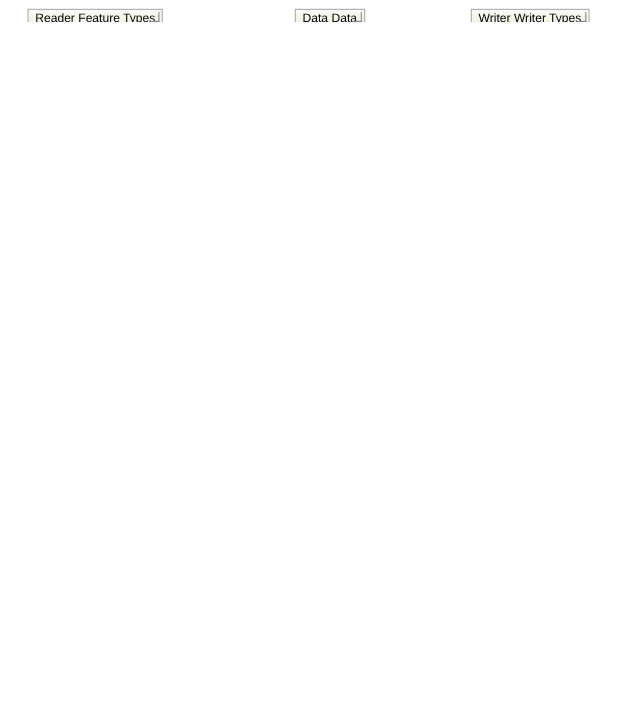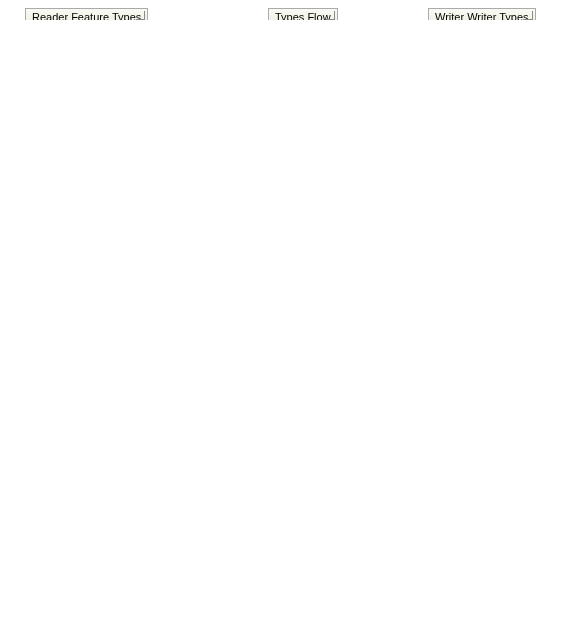--- a/index.html
+++ b/index.html
@@ -21,21 +21,21 @@
 .port.output::after{content:"";position:absolute;right:-9px;top:50%;transform:translateY(-50%);border:4px solid transparent;border-left:7px solid #ffcc00}
 .port.green-out::after{border-left-color:#00aa00}
 .reader::after{content:"";position:absolute;right:-9px;top:50%;transform:translateY(-50%);border:4px solid transparent;border-left:7px solid #00aa00}
 .writer::before{content:"";position:absolute;left:-9px;top:50%;transform:translateY(-50%);border:4px solid transparent;border-left:7px solid #ffcc00}
 svg.conn{position:absolute;pointer-events:none}
 </style>
 </head>
 <body>
 
 <div class="header-label" style="left:25px;top:8px">Reader Feature Types</div>
-<div class="header-label" style="left:268px;top:8px">Types Flow</div>
+<div class="header-label" style="left:268px;top:8px">Data Data</div>
 <div class="header-label" style="left:428px;top:8px">Writer Writer Types</div>
 
 <div class="reader" style="left:30px;top:60px">
   <span class="tri">▶</span>
   <span class="txt">LOT_...[MGE]]</span>
   <span class="btn">...</span>
 </div>
 
 <div class="reader" style="left:30px;top:360px">
   <span class="tri">▶</span>

